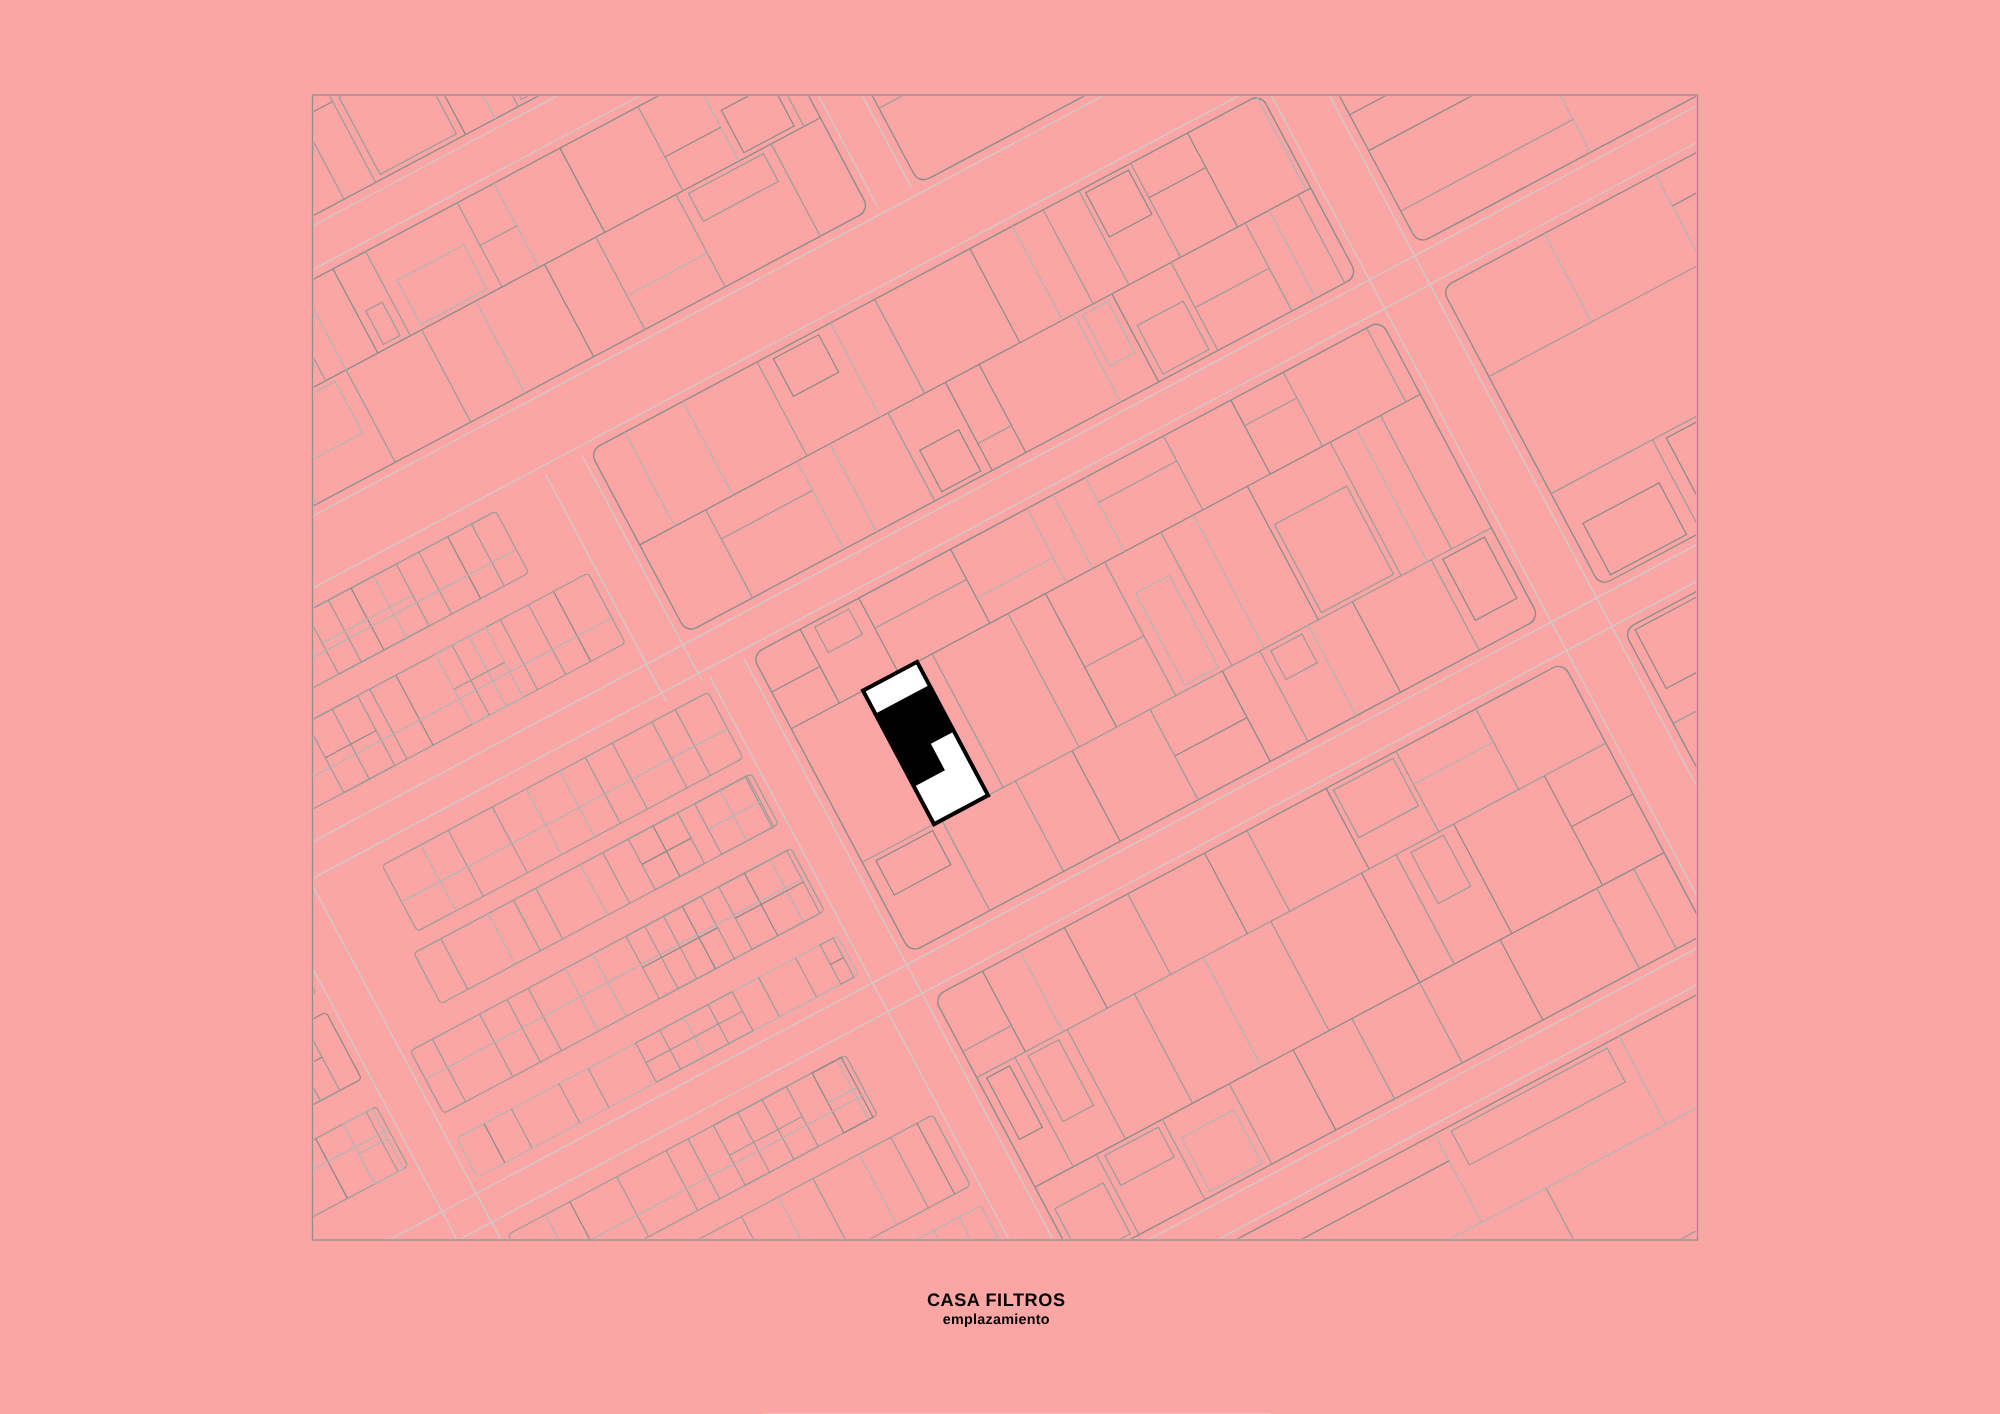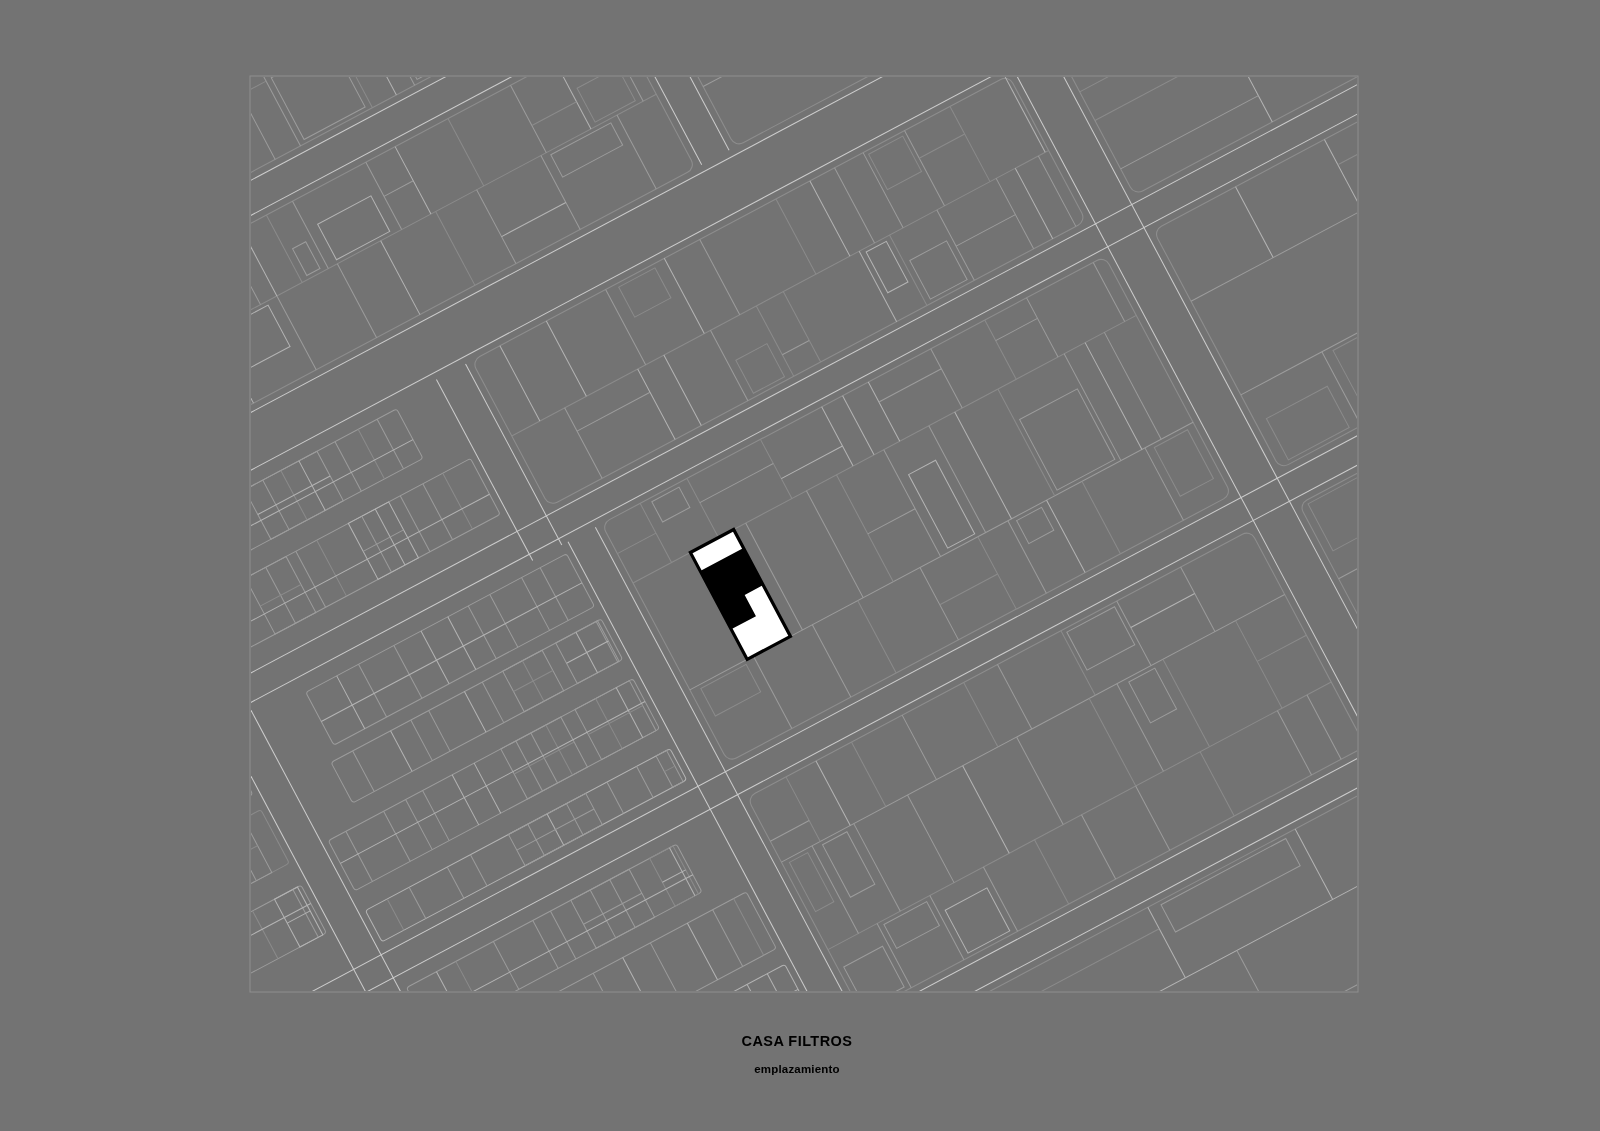--- a/index.html
+++ b/index.html
@@ -1,23 +1,23 @@
 <!DOCTYPE html>
 <html><head>
 <meta charset="utf-8">
 <style>
   html,body{margin:0;padding:0;background:#ffffff;}
   body{width:1600px;height:1131px;overflow:hidden;
        font-family:"Liberation Sans","DejaVu Sans",sans-serif;}
-  .sheet{position:relative;width:1600px;height:1131px;background:#737373;}
+  .sheet{position:relative;width:1600px;height:1131px;background:#fca5a5;}
   svg{position:absolute;left:0;top:0;}
   .titleblock{position:absolute;left:243px;top:1033px;width:1108px;
               text-align:center;color:#000;}
   .t1{font-size:14.5px;font-weight:bold;letter-spacing:.45px;line-height:16px;}
-  .t2{font-size:11.5px;font-weight:bold;letter-spacing:.2px;line-height:13px;margin-top:14px;}
+  .t2{font-size:11.5px;font-weight:bold;letter-spacing:.2px;line-height:13px;margin-top:1px;}
 </style>
 </head>
 <body>
 
 <div class="sheet">
 
   <svg id="plan" width="1600" height="1131" viewBox="0 0 1600 1131">
     <defs>
       <clipPath id="frameClip">
         <rect x="251" y="77" width="1106" height="914"></rect>

